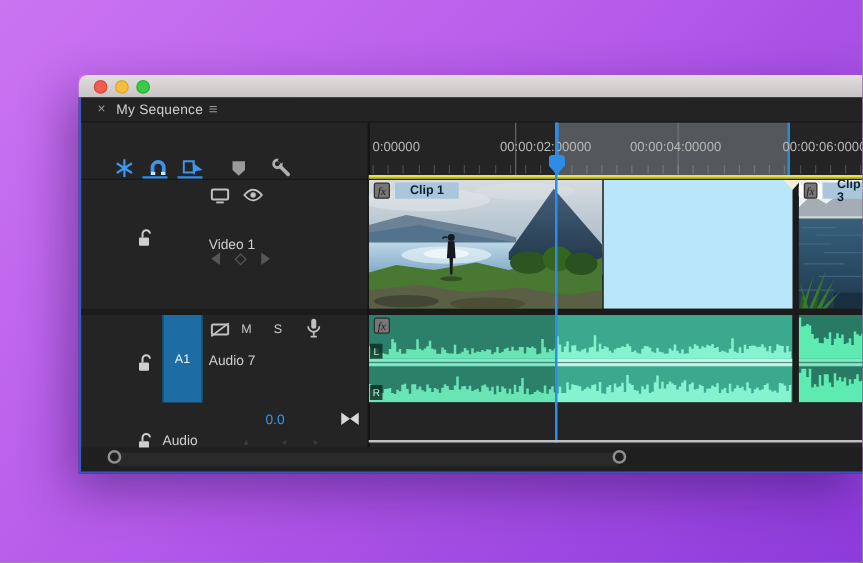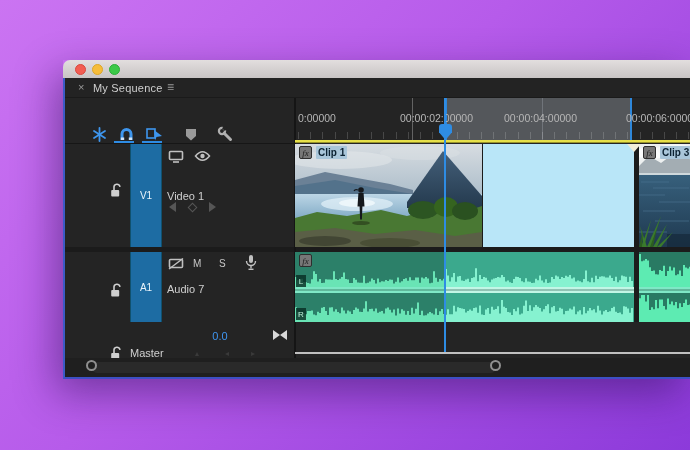--- a/index.html
+++ b/index.html
@@ -59,21 +59,21 @@
     border-bottom:1px solid #98932a;}
   .vtrack{position:absolute;left:230px;top:66px;width:397px;height:103px;background:#1b1b1b;overflow:hidden;}
   .clipimg{position:absolute;top:0;height:103px;}
   .selblock{position:absolute;left:188px;top:0;width:151px;height:103px;background:var(--selection,#b9e6f8);}
   .notch{position:absolute;left:332px;top:0;width:14px;height:8px;background:#f2eed8;
     clip-path:polygon(0 0,100% 0,50% 100%);z-index:5;}
   .cliptag{position:absolute;top:2px;display:flex;align-items:center;z-index:4;}
   .fxbadge{width:13px;height:13px;background:#777;border:1px solid #2e2e2e;border-radius:2px;
     color:#1d1d1d;font-size:9px;font-style:italic;font-family:"Liberation Serif",serif;
     display:flex;align-items:center;justify-content:center;}
-  .clipname{height:13px;margin-left:4px;padding:0 2px;background:#a9c6da;color:#0c2232;
+  .clipname{height:13px;margin-left:4px;padding:0 12px;background:#a9c6da;color:#0c2232;
     font-size:10px;font-weight:bold;display:flex;align-items:center;border-radius:1px;}
   .atrack{position:absolute;left:230px;top:174px;width:397px;height:70px;overflow:hidden;}
   .chn{position:absolute;left:1px;width:10px;height:12px;background:rgba(8,42,34,.8);color:#bdf0da;
     font-size:8px;display:flex;align-items:center;justify-content:center;z-index:4;}
   .hrline{position:absolute;left:230px;top:274px;width:397px;height:2px;background:#c0c0c0;z-index:7;}
   .playline{position:absolute;left:379px;top:20px;width:2px;height:256px;background:var(--accent,#2e8ce4);z-index:6;}
   
   .scrollrow{position:absolute;left:0;top:280px;width:627px;height:19px;background:#1f1f1f;z-index:8;}
   .scroll-range{position:absolute;left:27px;top:4px;width:404px;height:11px;background:#2a2a2a;border-radius:6px;}
   .knob{position:absolute;top:2px;width:11px;height:11px;border:2px solid #8f8f8f;border-radius:50%;background:#1f1f1f;}
@@ -138,21 +138,20 @@
         </svg>
       </div>
       <div class="hdr-div"></div>
 
       <div class="lock" style="top:105px">
         <svg width="14" height="15" viewBox="0 0 14 15">
           <path d="M5,7 V4.5 a3,3 0 0 1 6,-0.6" fill="none" stroke="#cfcfcf" stroke-width="1.6"></path>
           <rect x="2.2" y="7" width="8" height="6.5" rx="1" fill="#cfcfcf"></rect>
         </svg>
       </div>
-      <div class="strip" style="top:66px;height:103px">V1</div>
       <div class="tool" style="left:101px;top:70px">
         <svg width="16" height="13" viewBox="0 0 16 13">
           <rect x="1.5" y="1.5" width="13" height="8" rx="1" fill="none" stroke="#c0c0c0" stroke-width="1.6"></rect>
           <line x1="5" y1="12" x2="11" y2="12" stroke="#c0c0c0" stroke-width="1.6"></line>
         </svg>
       </div>
       <div class="tool" style="left:127px;top:70px">
         <svg width="17" height="12" viewBox="0 0 17 12">
           <path d="M1.5,6 Q8.5,-2.5 15.5,6 Q8.5,14.5 1.5,6 Z" fill="none" stroke="#c0c0c0" stroke-width="1.5"></path>
           <circle cx="8.5" cy="6" r="2.2" fill="#c0c0c0"></circle>
@@ -197,21 +196,21 @@
         <i class="a"></i>
         <i class="b"></i>
       </div>
 
       <div class="lock" style="top:268px">
         <svg width="14" height="15" viewBox="0 0 14 15">
           <path d="M5,7 V4.5 a3,3 0 0 1 6,-0.6" fill="none" stroke="#cfcfcf" stroke-width="1.6"></path>
           <rect x="2.2" y="7" width="8" height="6.5" rx="1" fill="#cfcfcf"></rect>
         </svg>
       </div>
-      <div class="trackname" style="left:65px;top:269px">Master</div>
+      <div class="trackname" style="left:65px;top:269px">Audio</div>
       <span class="master-faint" style="left:130px">▴</span>
       <span class="master-faint" style="left:160px">◂</span>
       <span class="master-faint" style="left:186px">▸</span>
 
       <div class="vdiv"></div>
 
       <div class="ruler">
         <div class="inout"></div>
         <div class="faintline" style="left:117px;background:#636363"></div>
         <div class="faintline" style="left:247px;background:#70747a"></div>

